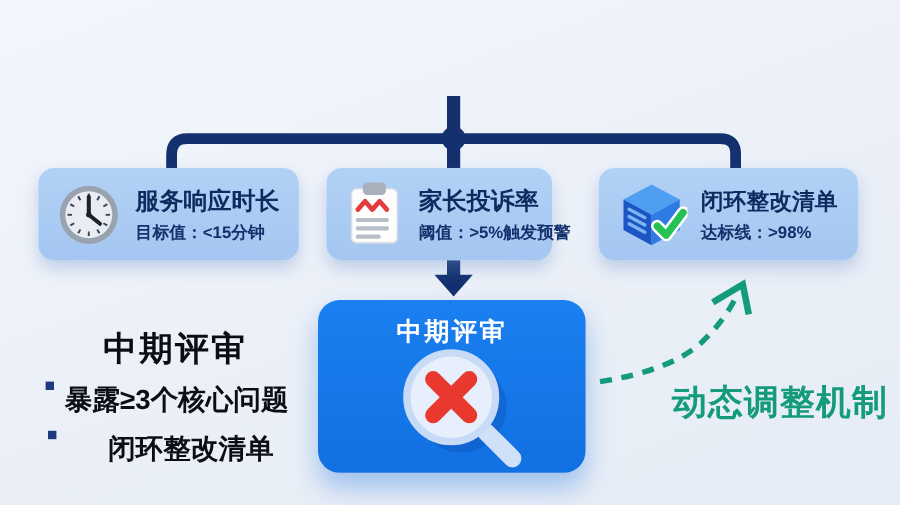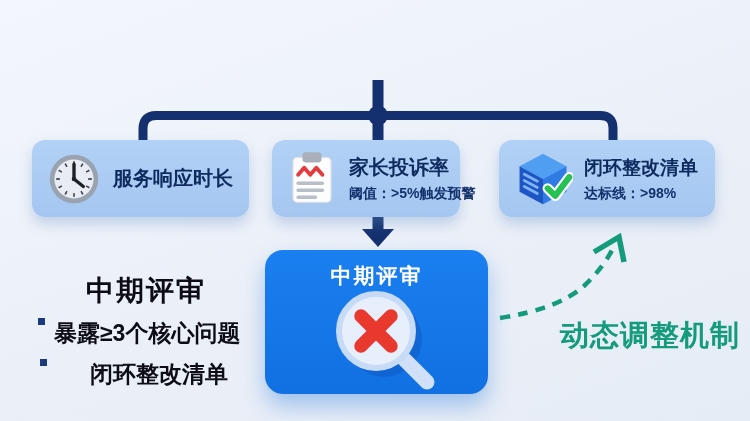--- a/index.html
+++ b/index.html
@@ -90,20 +90,21 @@
         <circle cx="30" cy="30" r="26" fill="#99a3b0"></circle>
         <circle cx="30" cy="30" r="21" fill="#e9ecf2"></circle>
         <circle cx="30" cy="30" r="17" fill="none" stroke="#3e4450" stroke-width="4" pathLength="60" stroke-dasharray="1 4" stroke-dashoffset="0.5"></circle>
         <line x1="30" y1="30" x2="30" y2="14" stroke="#1c2028" stroke-width="3.6" stroke-linecap="round"></line>
         <line x1="30" y1="30" x2="40" y2="38" stroke="#1c2028" stroke-width="3.6" stroke-linecap="round"></line>
         <circle cx="30" cy="30" r="2.4" fill="#1c2028"></circle>
       </svg>
     </span>
     <div class="metric-text">
       <div class="metric-title">服务响应时长</div>
+      <div class="metric-sub">目标值：&lt;15分钟</div>
     </div>
   </div>
 
   <div class="metric-card card-mid">
     <span class="icon">
       <svg width="52" height="58" viewBox="0 0 60 66">
         <rect x="8" y="8" width="44" height="52" rx="5" fill="#fdfdfe" stroke="#d9dde4" stroke-width="1.5"></rect>
         <rect x="19" y="2" width="22" height="12" rx="4" fill="#a9b0bb"></rect>
         <polyline points="14,28 21,20 28,28 35,20 42,28" fill="none" stroke="#e23c3e" stroke-width="4.5" stroke-linecap="round" stroke-linejoin="round"></polyline>
         <line x1="14" y1="38" x2="42" y2="38" stroke="#b8bfc9" stroke-width="4" stroke-linecap="round"></line>

